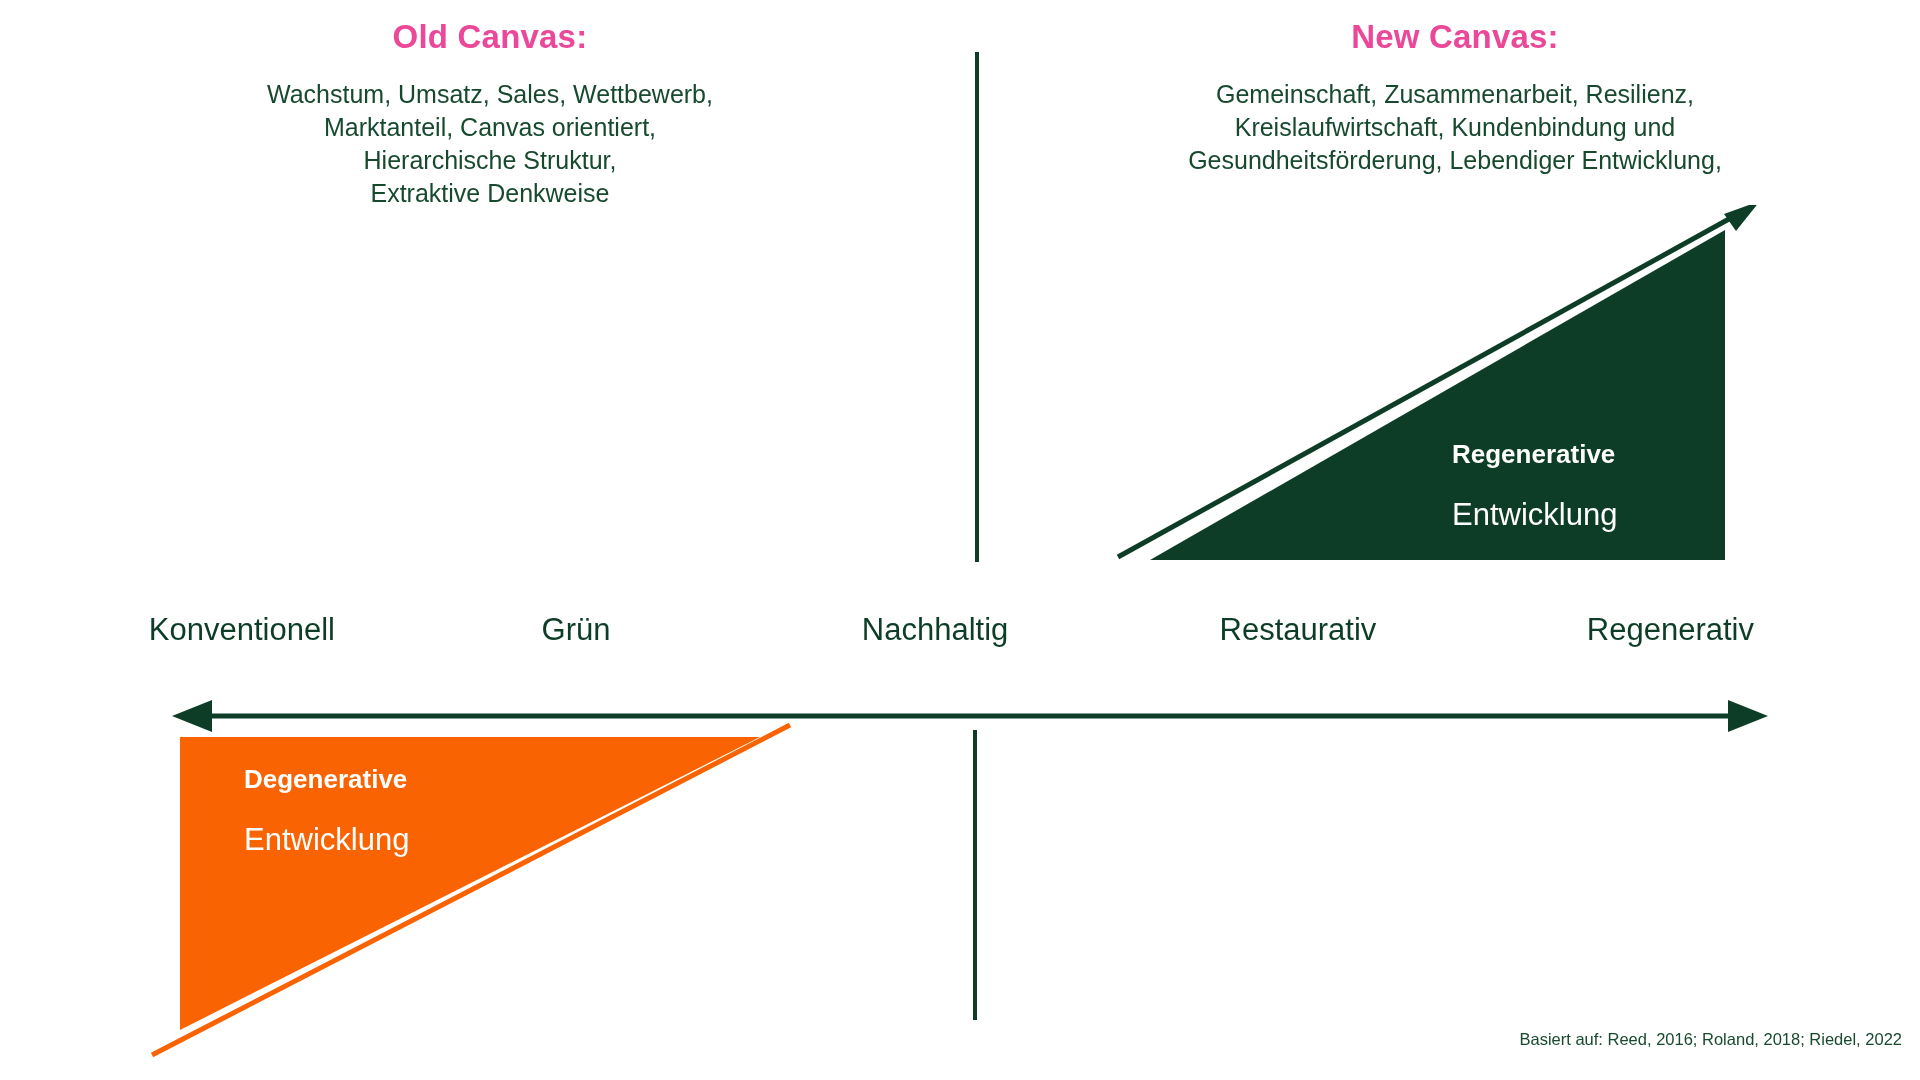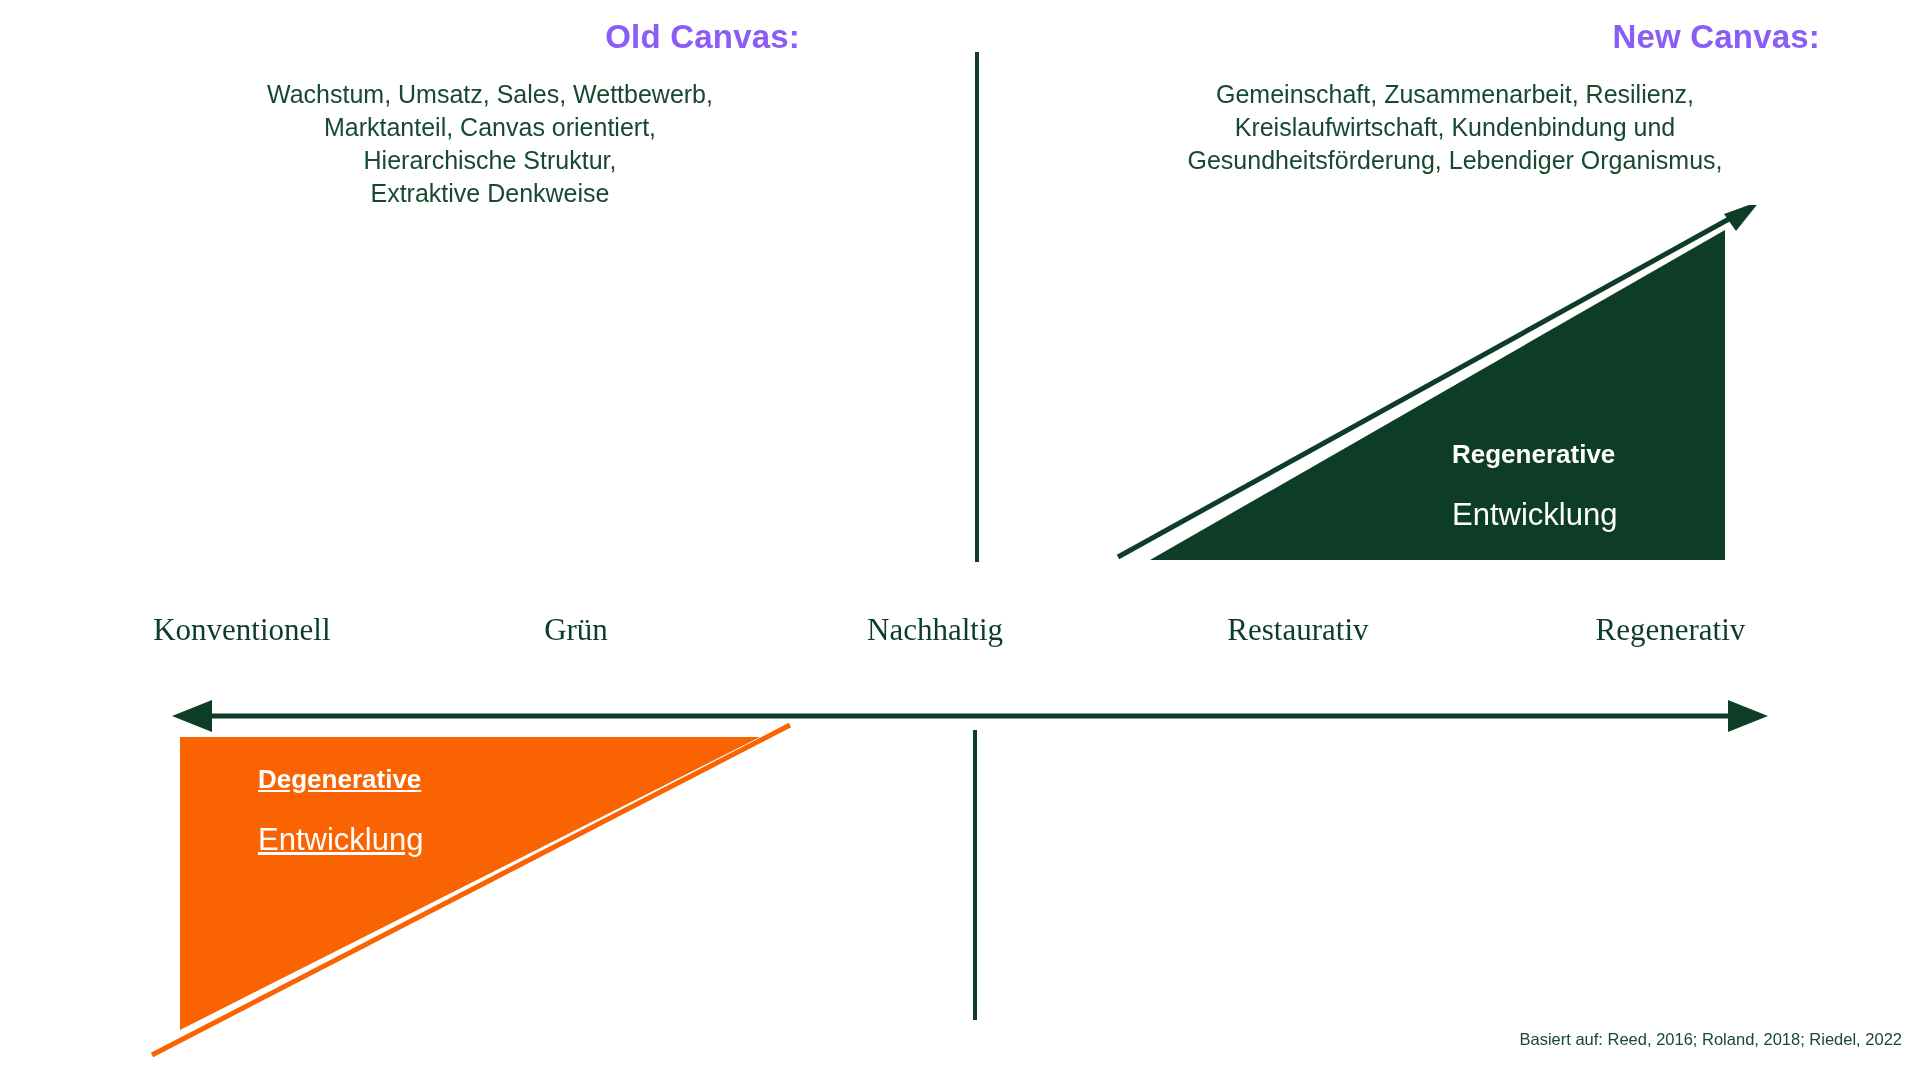--- a/index.html
+++ b/index.html
@@ -10,22 +10,22 @@
     overflow:hidden;
     position:relative;
   }
   #stage{position:absolute;inset:0;width:1920px;height:1080px;}
 
   
   .col-title{
     position:absolute;
     font-size:33px;
     font-weight:700;
-    color:#8b5cf6;
-    text-align:right;
+    color:#ec4899;
+    text-align:center;
     letter-spacing:.2px;
     white-space:nowrap;
   }
   .col-body{
     position:absolute;
     font-size:25px;
     font-weight:400;
     color:#17492f;
     text-align:center;
     line-height:1.32;
@@ -40,21 +40,21 @@
   .divider{
     position:absolute;
     width:4px;
     background:#0d3d27;
   }
   #divider-top{left:975px;top:52px;height:510px;}
   #divider-bottom{left:973px;top:730px;height:290px;}
 
   
   #axis-labels{
-    position:absolute;left:0;top:612px;width:1920px;height:54px;font-family:Liberation Serif, serif;
+    position:absolute;left:0;top:612px;width:1920px;height:54px;
   }
   .axis-label{
     position:absolute;
     font-size:31px;
     font-weight:400;
     color:#0d3d27;
     white-space:nowrap;
     transform:translateX(-50%);
     top:0;
   }
@@ -67,21 +67,21 @@
   .tri-label{
     position:absolute;
     color:#ffffff;
     line-height:1.12;
     white-space:nowrap;
   }
   .tri-label .l1{font-size:26px;font-weight:700;display:block;}
   .tri-label .l2{font-size:31px;font-weight:400;display:block;margin-top:29px;}
 
   #green-label{left:1452px;top:440px;}
-  #orange-label{left:258px;top:765px;text-decoration:underline;}
+  #orange-label{left:244px;top:765px;}
 
   
   #citation{
     position:absolute;
     right:18px;top:1030px;
     font-size:16.5px;
     font-weight:400;
     color:#17492f;
     white-space:nowrap;
     text-align:center;
@@ -99,21 +99,21 @@
     <div>Marktanteil, Canvas orientiert,</div>
     <div>Hierarchische Struktur,</div>
     <div>Extraktive Denkweise</div>
   </div>
 
   <div class="col-title" id="new-title">New Canvas:</div>
 
   <div class="col-body" id="new-body">
     <div>Gemeinschaft, Zusammenarbeit, Resilienz,</div>
     <div>Kreislaufwirtschaft, Kundenbindung und</div>
-    <div>Gesundheitsförderung, Lebendiger Organismus,</div>
+    <div>Gesundheitsförderung, Lebendiger Entwicklung,</div>
   </div>
 
   <div class="divider" id="divider-top"></div>
   <div class="divider" id="divider-bottom"></div>
 
   <svg id="green-block" viewBox="0 0 680 370" width="680" height="370">
     <polygon points="50,355 625,355 625,25" fill="#0d3d27"></polygon>
     <g>
       <line x1="18" y1="352" x2="638" y2="9" stroke="#0d3d27" stroke-width="5"></line>
       <polygon points="660,-4 624,9 636,26" fill="#0d3d27"></polygon>

